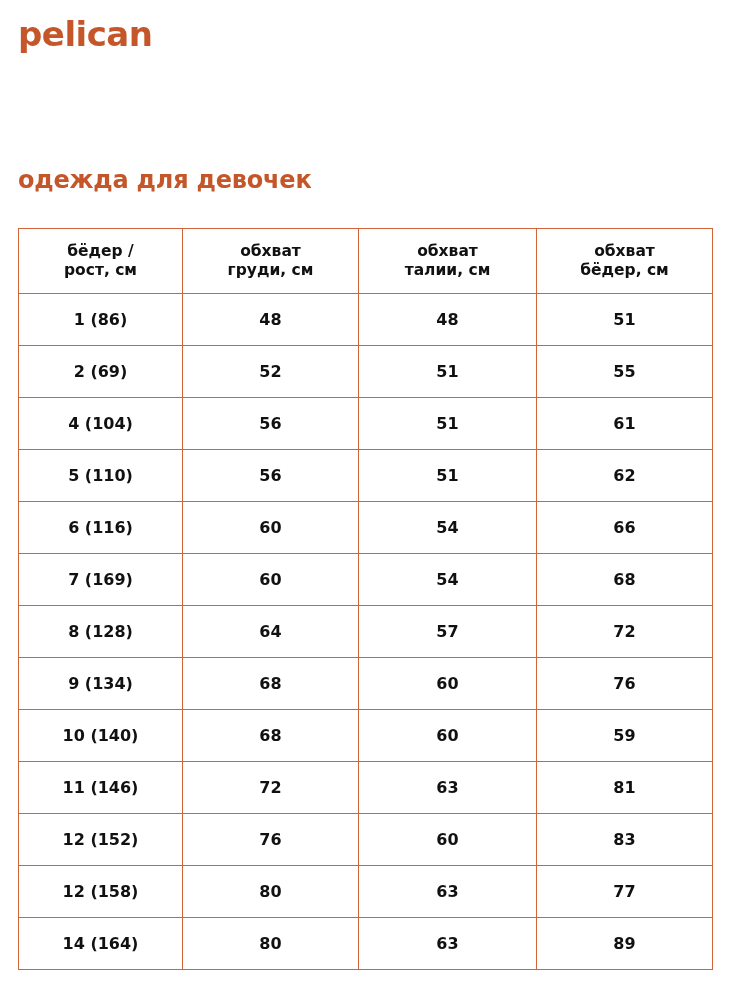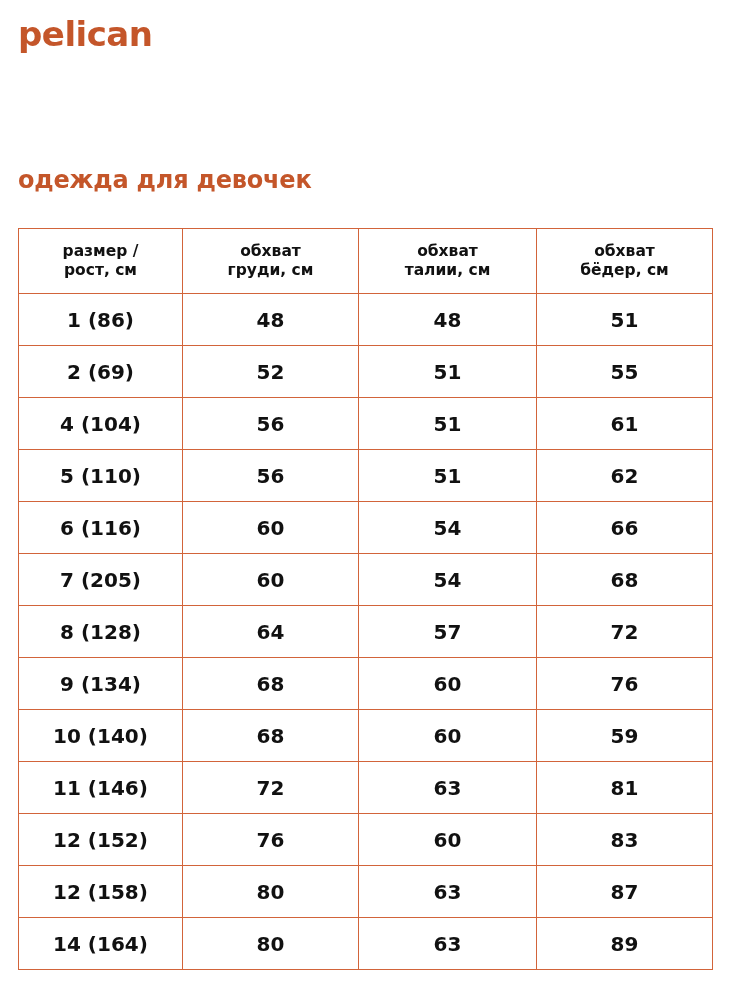--- a/index.html
+++ b/index.html
@@ -63,21 +63,21 @@
   }
   .size-table thead th {
     height: 60px;
     font-size: 15.5px;
     line-height: 19px;
     padding: 2px 4px;
     vertical-align: middle;
   }
   .size-table tbody td {
     height: 51px;
-    font-size: 20px;
+    font-size: 16px;
     padding: 0 20px;
     vertical-align: middle;
   }
   .hdr-line { display: block; }
 </style>
 </head>
 <body>
 
 <div class="page">
 
@@ -88,21 +88,21 @@
   <table class="size-table">
     <colgroup>
       <col class="c0">
         <col class="c1">
         <col class="c2">
         <col class="c3">
     </colgroup>
     <thead>
       <tr>
         <th>
-          <span class="hdr-line">размер /</span>
+          <span class="hdr-line">бёдер /</span>
           <span class="hdr-line">рост, см</span>
         </th>
         <th>
           <span class="hdr-line">обхват</span>
           <span class="hdr-line">груди, см</span>
         </th>
         <th>
           <span class="hdr-line">обхват</span>
           <span class="hdr-line">талии, см</span>
         </th>
@@ -137,21 +137,21 @@
         <td>51</td>
         <td>62</td>
       </tr>
       <tr>
         <td>6 (116)</td>
         <td>60</td>
         <td>54</td>
         <td>66</td>
       </tr>
       <tr>
-        <td>7 (205)</td>
+        <td>7 (169)</td>
         <td>60</td>
         <td>54</td>
         <td>68</td>
       </tr>
       <tr>
         <td>8 (128)</td>
         <td>64</td>
         <td>57</td>
         <td>72</td>
       </tr>
@@ -176,21 +176,21 @@
       <tr>
         <td>12 (152)</td>
         <td>76</td>
         <td>60</td>
         <td>83</td>
       </tr>
       <tr>
         <td>12 (158)</td>
         <td>80</td>
         <td>63</td>
-        <td>87</td>
+        <td>77</td>
       </tr>
       <tr>
         <td>14 (164)</td>
         <td>80</td>
         <td>63</td>
         <td>89</td>
       </tr>
     </tbody>
   </table>
 

